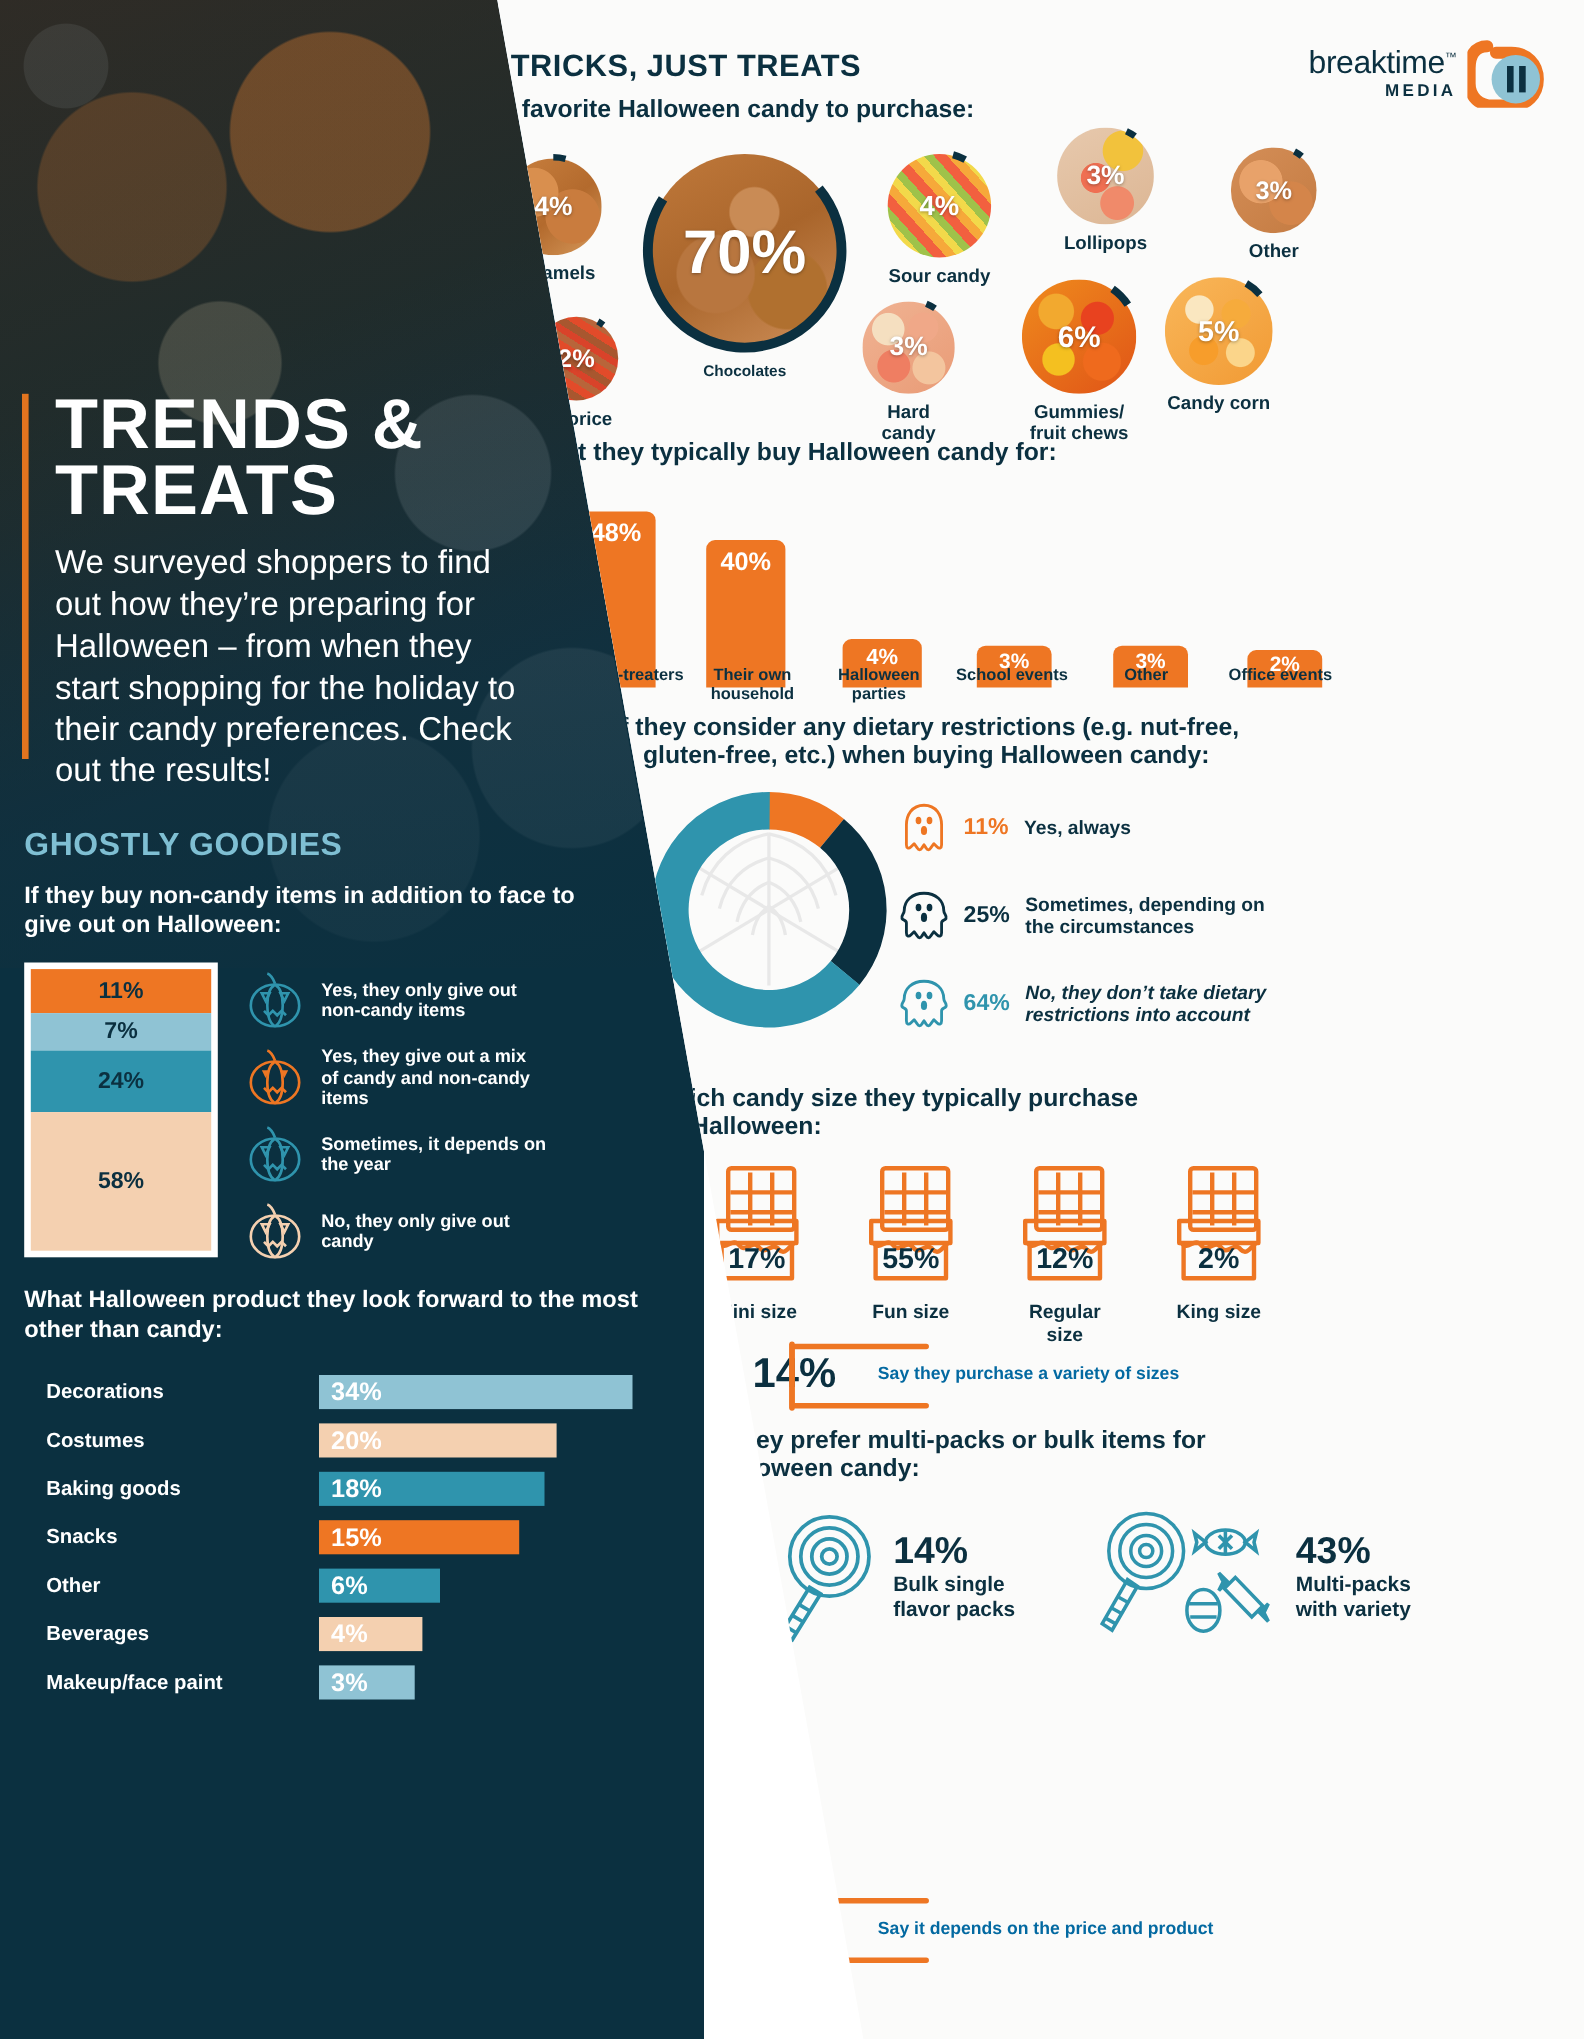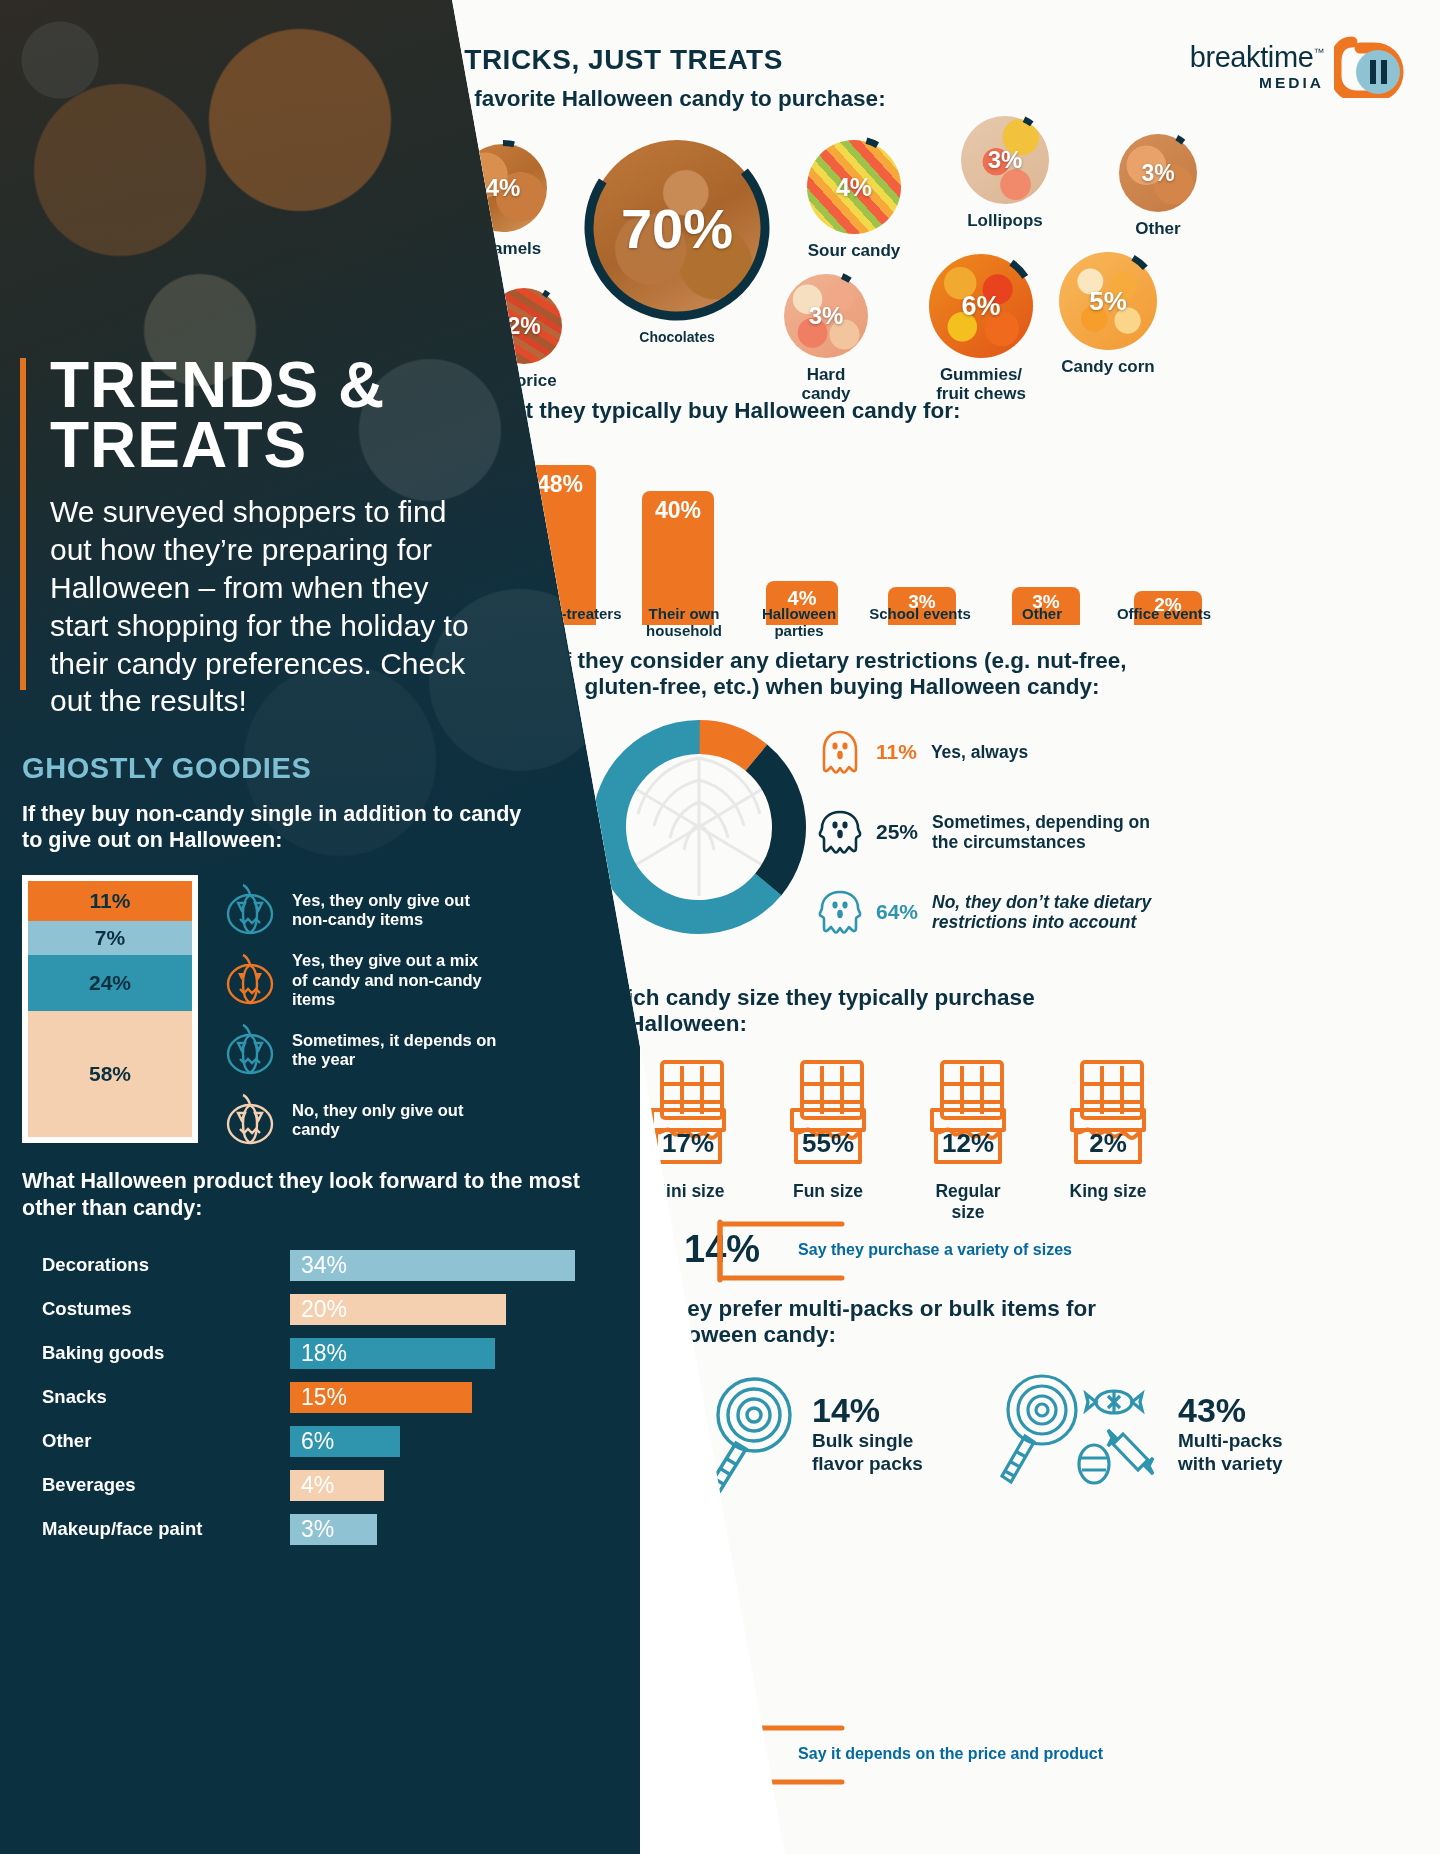--- a/index.html
+++ b/index.html
@@ -73,21 +73,21 @@
   .pk-item{ display:flex; align-items:center; gap:14px; height:66px; }
   .pk-label{ color:#fff; font-size:16.5px; font-weight:bold; line-height:1.18; }
 
   
   #lookfwd{ position:absolute; left:22px; top:1168px; width:620px; z-index:4; }
   #lookfwd-title{ color:#fff; font-size:21.5px; font-weight:bold; line-height:1.24; width:560px;}
   #lf-rows{ margin-top:22px; }
   .lf-row{ display:flex; align-items:center; height:44px; margin-bottom:0px; }
   .lf-name{ width:268px; color:#fff; font-size:18.5px; font-weight:bold; padding-left:20px;}
   .lf-bar{ height:31px; display:flex; align-items:center; }
-  .lf-val{ color:#fff; font-size:23px; font-weight:normal; padding-left:11px; }
+  .lf-val{ color:#fff; font-size:23px; font-weight:bold; padding-left:11px; }
 
   
   #right{
     position:absolute; left:0; top:0; width:1440px; height:1854px; z-index:3;
     pointer-events:none;
   }
   #right-inner{ position:absolute; left:0; top:0; width:1440px; height:1854px; pointer-events:auto;
     clip-path: polygon(452px 0, 1440px 0, 1440px 1854px, 785px 1854px);
     background:#fbfbfa;
   }
@@ -549,21 +549,21 @@
     <div id="hero-overlay"></div>
 
     <div id="hero-rule"></div>
     <div id="hero-text">
       <div id="hero-title">TRENDS &amp; TREATS</div>
       <div id="hero-body">We surveyed shoppers to find out how they’re preparing for Halloween – from when they start shopping for the holiday to their candy preferences. Check out the results!</div>
     </div>
 
     <div id="ghostly">
       <div id="ghostly-title">GHOSTLY GOODIES</div>
-      <div id="ghostly-sub">If they buy non-candy single in addition to candy to give out on Halloween:</div>
+      <div id="ghostly-sub">If they buy non-candy items in addition to face to give out on Halloween:</div>
 
       <div id="stack-row">
         <div id="stack-wrap">
           <div class="stack-seg" style="background:#ee7623;height:40px;">
               <span>11%</span>
             </div>
           <div class="stack-seg" style="background:#8fc3d4;height:34px;">
               <span>7%</span>
             </div>
           <div class="stack-seg" style="background:#2f94ad;height:56px;">

